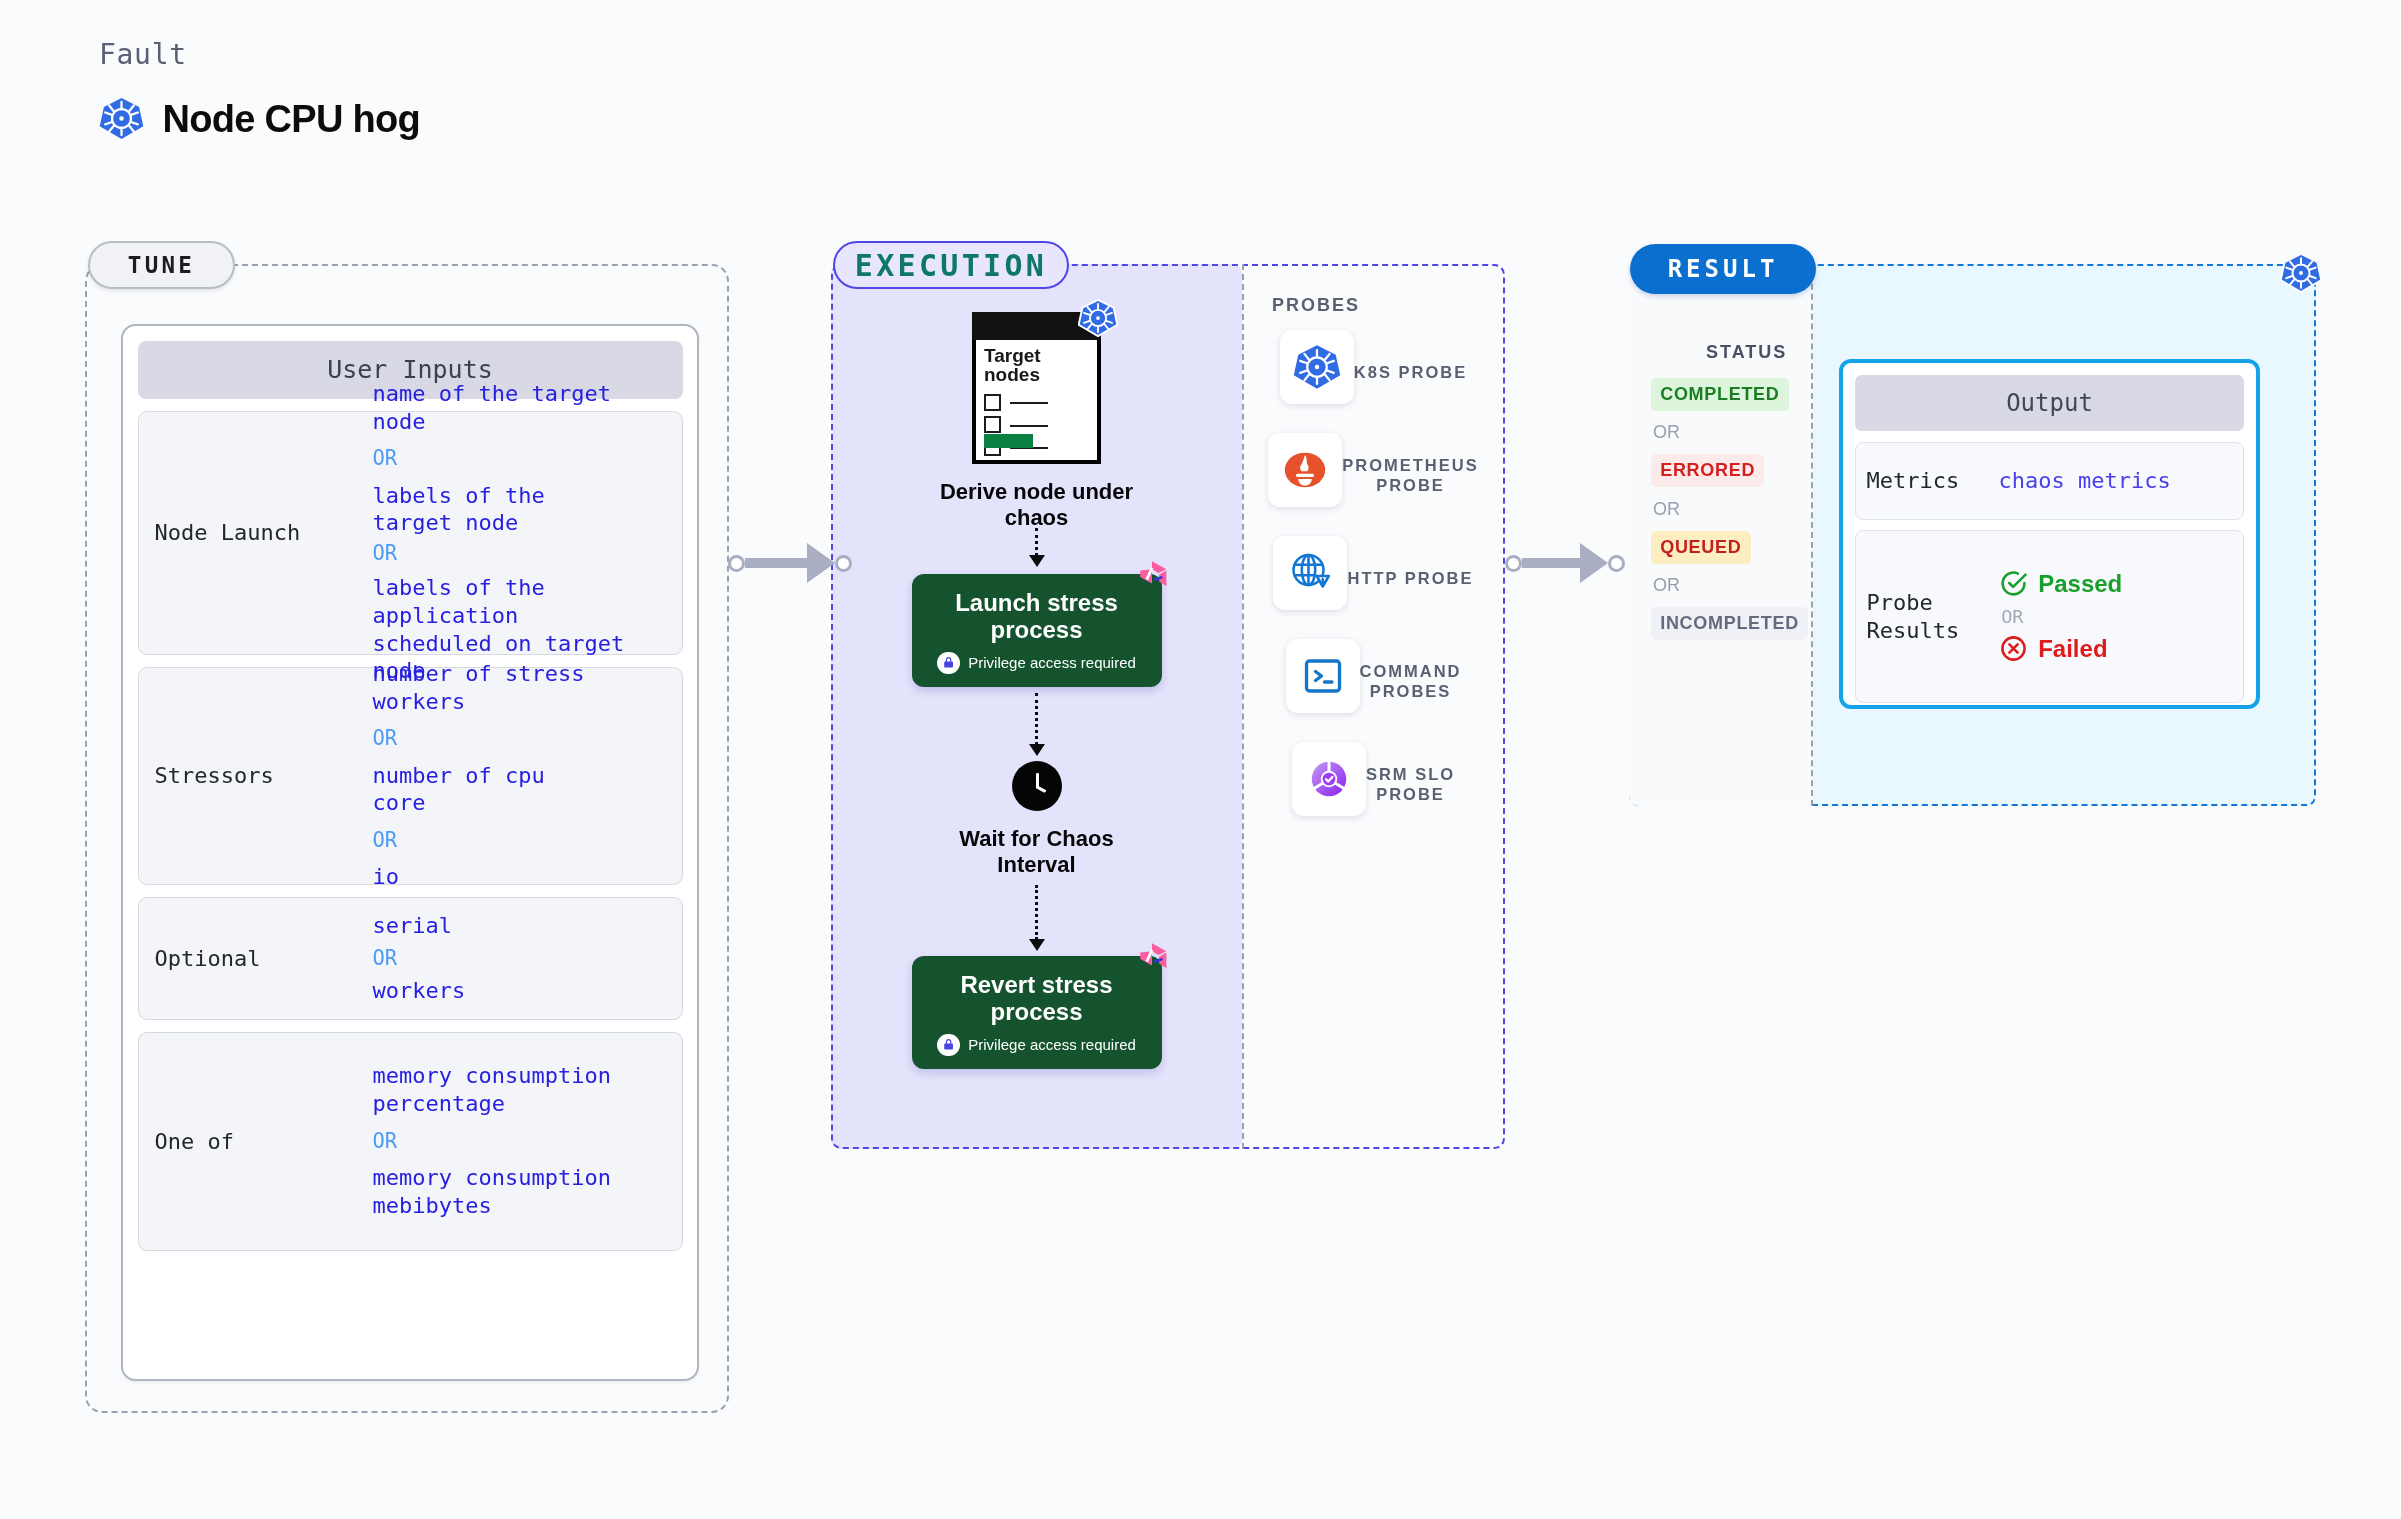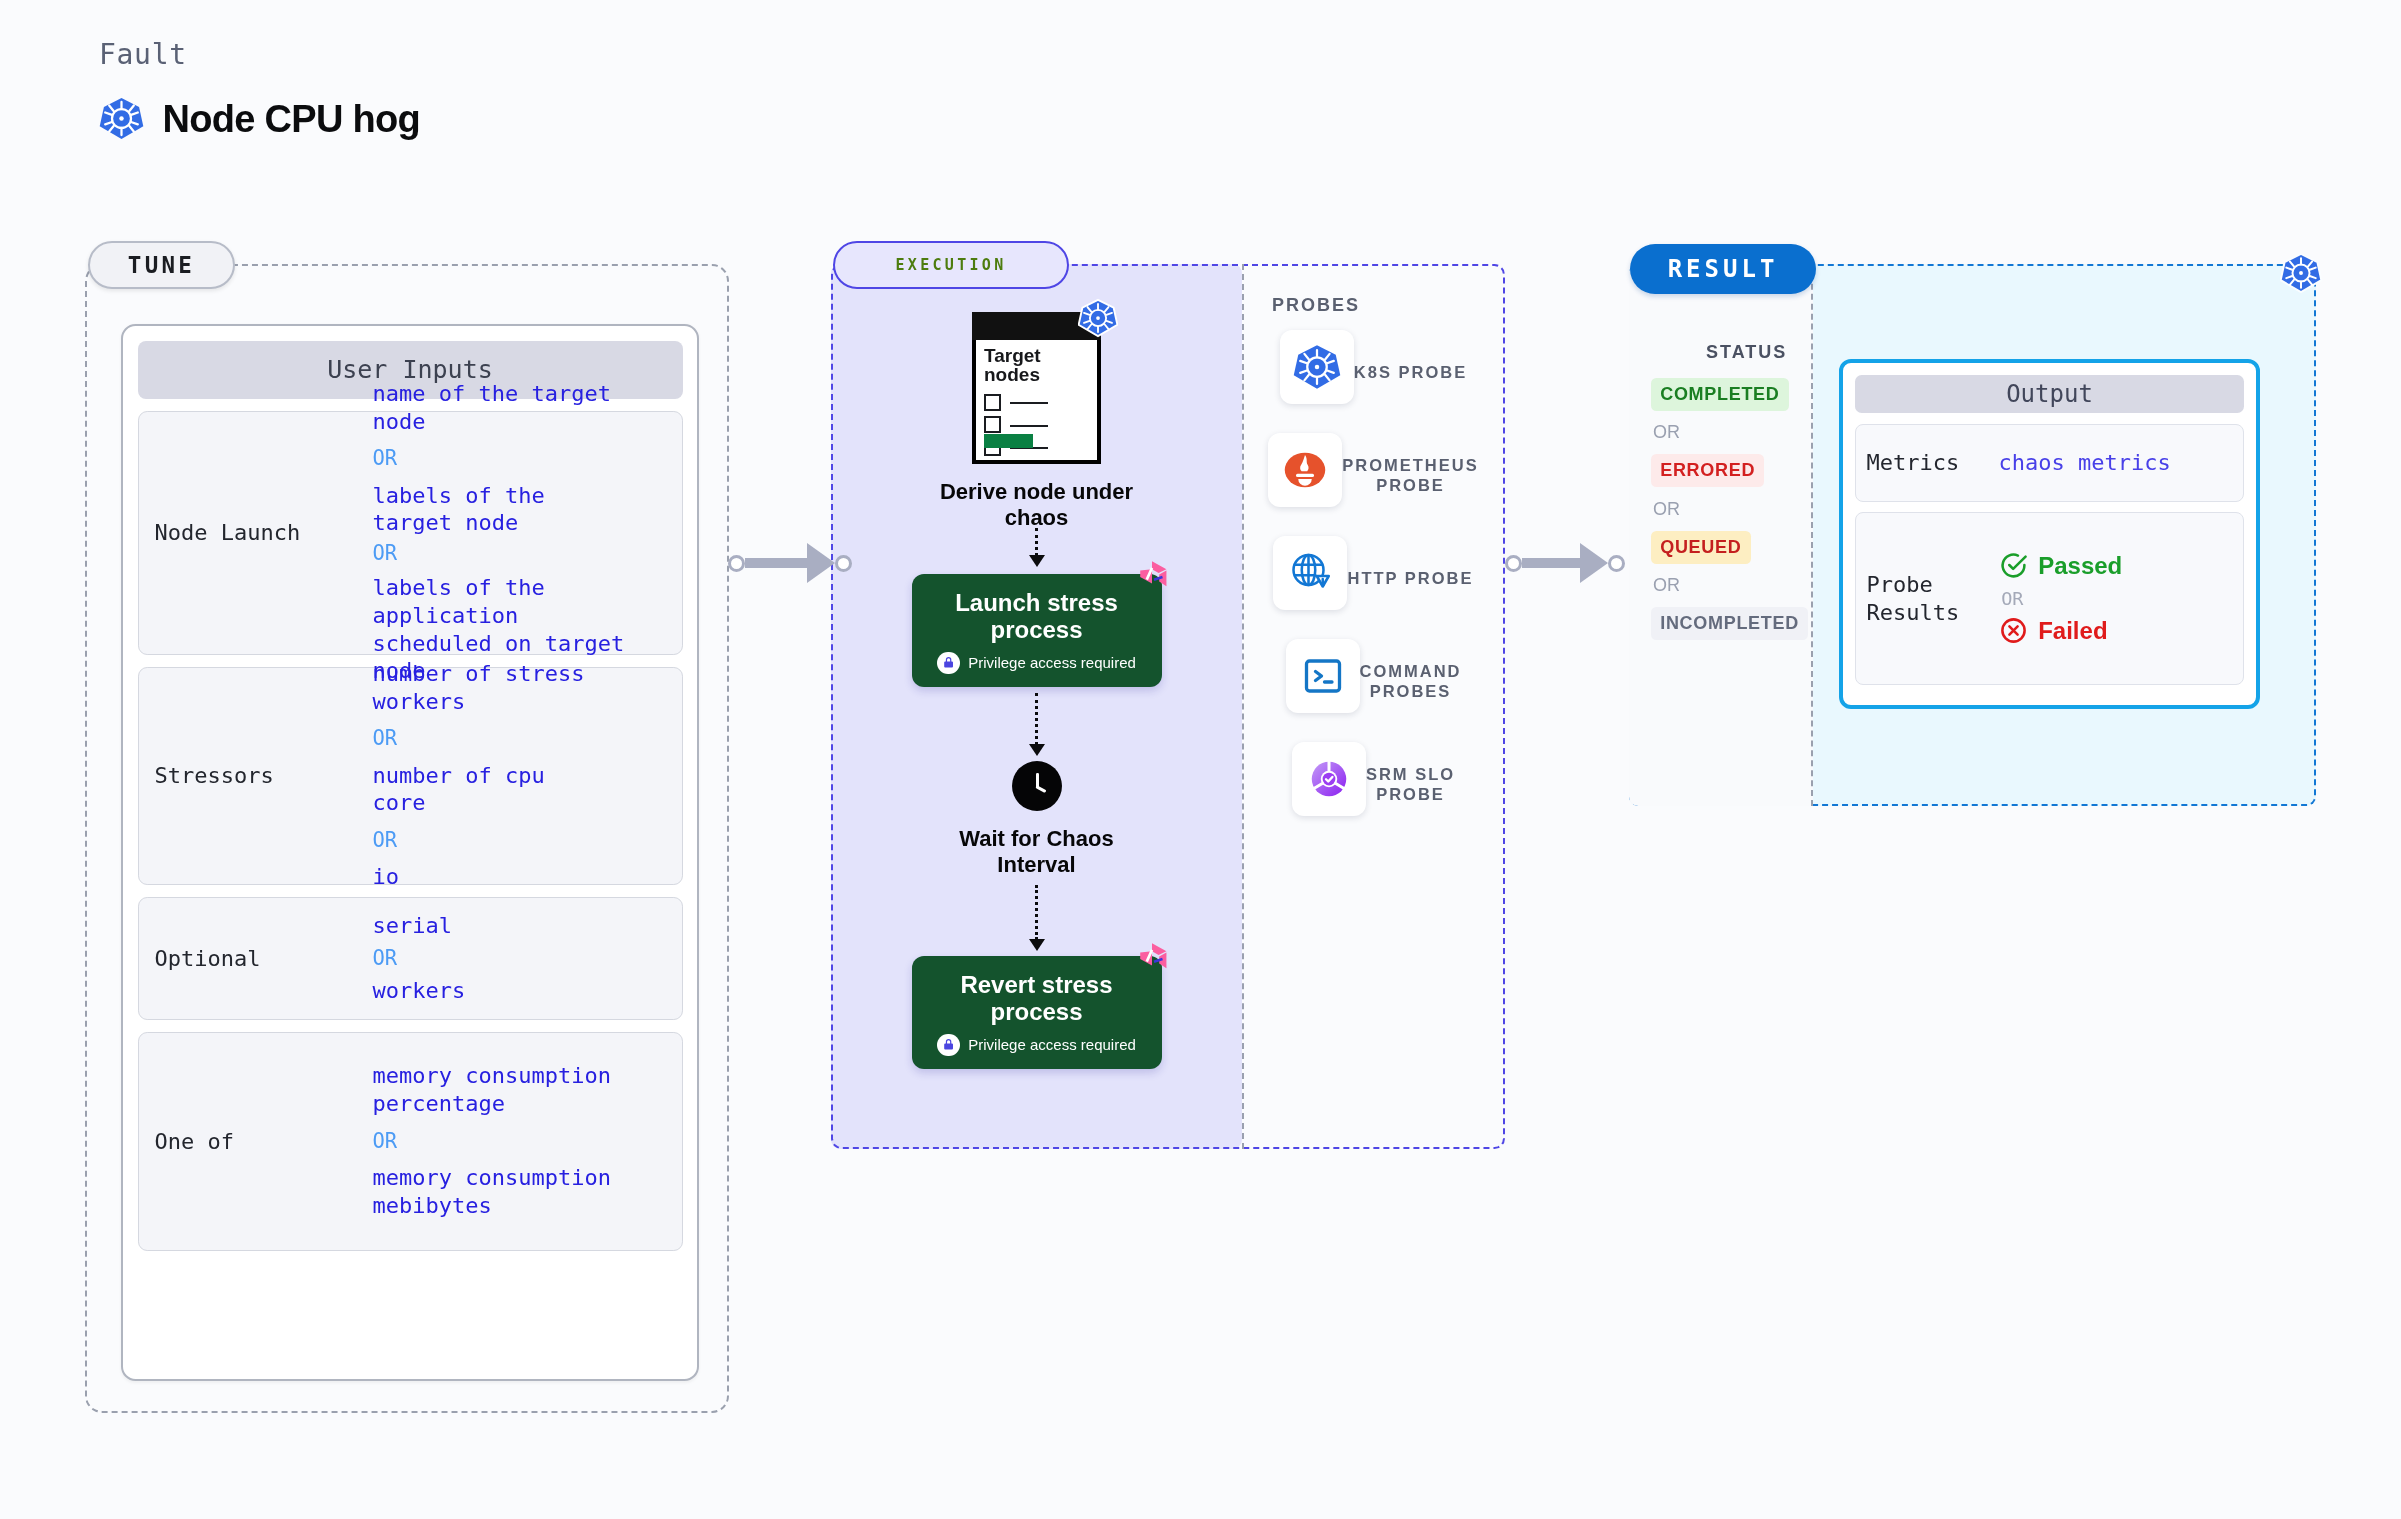--- a/index.html
+++ b/index.html
@@ -41,21 +41,21 @@
 
   
   #exec-outer { position:absolute; left:831px; top:264px; width:674px; height:885px;
                 border:2.6px dashed #4f46e5; border-radius:10.6px; }
   #exec-tint { position:absolute; left:831px; top:264px; width:411px; height:885px;
                background:#e3e3fb; border-radius:9.2px; }
   #exec-divider { position:absolute; left:1242px; top:264px; width:0; height:885px;
                   border-left:2px dashed #9aa0ae; }
   #exec-pill { left:833px; top:241px; width:236px; height:48px;
                background:#e7e6fd; border:2.6px solid #4f46e5; }
-  #exec-pill span { font-size:15px; color:#4d7c0f; letter-spacing:3.3px; }
+  #exec-pill span { font-size:30px; color:#0f766e; letter-spacing:3.3px; }
 
   
   #flow { position:absolute; left:831px; top:264px; width:407px; height:885px; }
   .flow-center { position:absolute; left:0; width:411px; display:flex; flex-direction:column; align-items:center; }
 
   #target-doc { position:relative; width:129px; height:152px; }
   #target-doc .doc { position:absolute; inset:0; background:#fff; border:4.6px solid #000; }
   #target-doc .docbar { position:absolute; left:0; right:0; top:0; height:28px; background:#111; }
   #target-doc .doctitle { position:absolute; left:12px; top:34px; font-family:"Liberation Sans",sans-serif;
                           font-weight:bold; font-size:19px; color:#17181b; line-height:1.0; }
@@ -109,21 +109,21 @@
   #status-title { position:absolute; left:1706px; top:342px; font-family:"Liberation Sans",sans-serif;
                   font-weight:bold; font-size:18px; color:#4b5162; letter-spacing:2px; }
   #status-items { position:absolute; left:1651px; top:378px; display:flex; flex-direction:column; align-items:flex-start; }
   .status-chip { font-family:"Liberation Sans",sans-serif; font-weight:bold; font-size:18px;
                  padding:6px 9.2px; border-radius:5.3px; letter-spacing:0.7px; }
   .status-or { font-family:"Liberation Sans",sans-serif; font-size:18px; color:#9aa0b0; margin:11.2px 0 11.2px 2px; }
 
   
   #output-card { position:absolute; left:1839px; top:359px; width:421px; height:350px;
                  background:#fff; border:4px solid #14a3e8; border-radius:12px; padding:12px; }
-  #output-header { height:38px; background:#d8d9e4; border-radius:6.6px; display:flex;
+  #output-header { height:56px; background:#d8d9e4; border-radius:6.6px; display:flex;
                    align-items:center; justify-content:center; }
   #output-header span { font-family:"DejaVu Sans Mono", monospace; font-size:24px; color:#41465a; }
   .out-row { margin-top:10.6px; background:#f8f9fc; border:1.3px solid #dfe2ea; border-radius:8px;
              display:flex; align-items:center; padding:14.5px 10.6px; }
   .out-row .olabel { width:132px; flex:0 0 132px; font-family:"DejaVu Sans Mono", monospace;
                      font-size:22px; color:#23262e; line-height:1.25; }
   .out-row .ovals { flex:1; display:flex; flex-direction:column; }
   .oval-link { font-family:"DejaVu Sans Mono", monospace; font-size:22px; color:#4840e8; }
   .probe-res { display:flex; align-items:center; gap:10.6px; }
   .probe-res .ptxt { font-family:"Liberation Sans",sans-serif; font-weight:bold; font-size:24px; }

